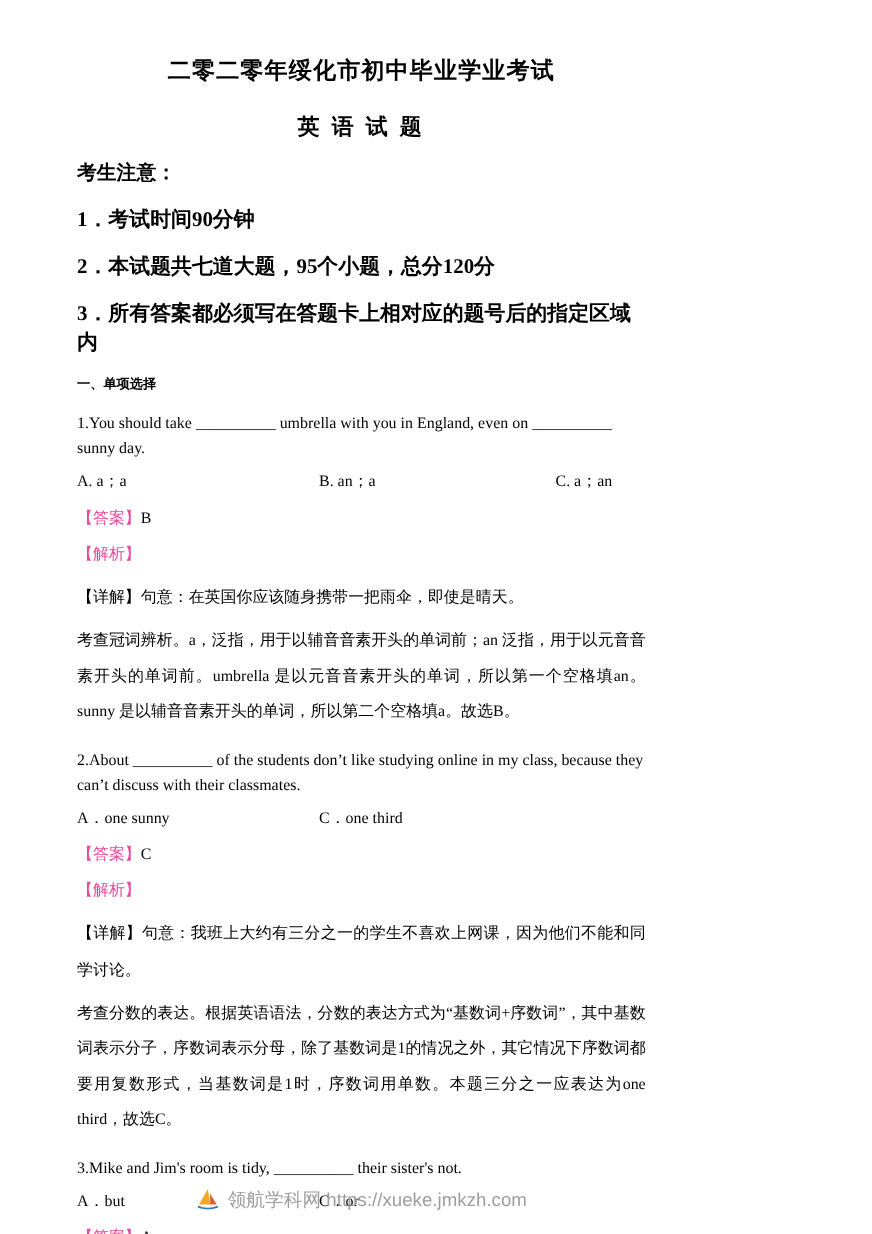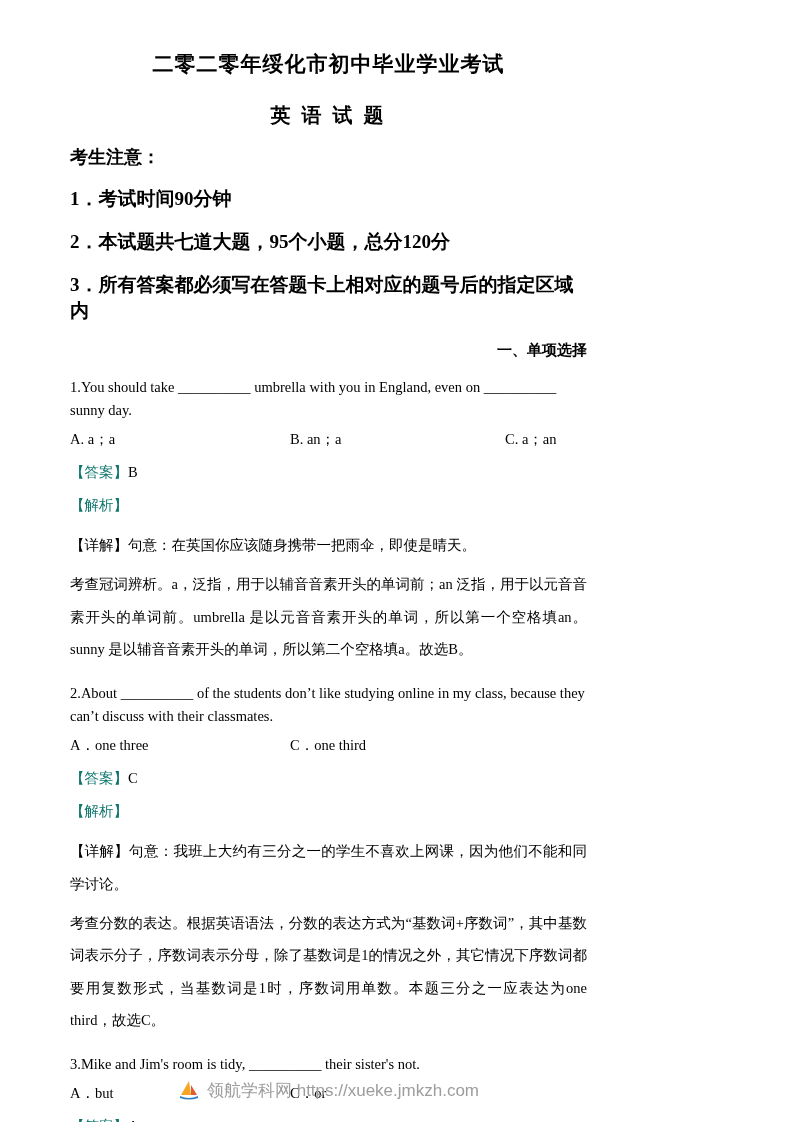--- a/index.html
+++ b/index.html
@@ -18,30 +18,30 @@
     text-align:center; font-size:21px; font-weight:bold;
     margin:0 0 24px 0; letter-spacing:1px;
   }
   .subtitle {
     text-align:center; font-size:20px; font-weight:bold;
     margin:0 0 16px 0; letter-spacing:3px;
   }
   .notice-title { font-weight:bold; font-size:18px; margin:12px 0 0 0; }
   .notice { font-weight:bold; font-size:19px; margin:17px 0; }
   .section-title { text-align:center; font-weight:bold; font-size:15px; margin:14px 0; }
-  .subsection-title { font-weight:bold; font-size:15px; margin:14px 0 10px 0;text-align:right; }
+  .subsection-title { font-weight:bold; font-size:12px; margin:14px 0 10px 0; }
 
   .stem { font-size:14.5px; margin:16px 0 8px 0; line-height:1.6; }
   .options { display:flex; font-size:14.5px; margin:8px 0 10px 0; }
   .opt-a { flex:0 0 220px; }
   .opt-b { flex:0 0 215px; }
   .opt-c { flex:1 1 auto; }
 
   .answer-line, .analysis-line { font-size:14.5px; margin:14px 0; }
-  .blue { color:#0f766e; }
+  .blue { color:#ec4899; }
 
   .detail {
     font-size:14.5px; line-height:2.25; margin:6px 0;
     text-align:justify;
   }
 
   .footer {
     position:absolute; left:0; bottom:16px; width:100%;
     text-align:center;
     color:#9d9d9d; font-size:17px;
@@ -74,21 +74,21 @@
     </div>
     <p class="answer-line"><span class="blue">【答案】</span><span>B</span></p>
     <p class="analysis-line"><span class="blue">【解析】</span></p>
     <p class="detail">【详解】句意：在英国你应该随身携带一把雨伞，即使是晴天。</p>
     <p class="detail">考查冠词辨析。a，泛指，用于以辅音音素开头的单词前；an 泛指，用于以元音音素开头的单词前。umbrella 是以元音音素开头的单词，所以第一个空格填an。sunny 是以辅音音素开头的单词，所以第二个空格填a。故选B。</p>
   </section>
 
   <section>
     <p class="stem">2.About __________ of the students don’t like studying online in my class, because they can’t discuss with their classmates.</p>
     <div class="options">
-      <span class="opt-a">A．one three</span>
+      <span class="opt-a">A．one sunny</span>
       <span class="opt-c">C．one third</span>
     </div>
     <p class="answer-line"><span class="blue">【答案】</span><span>C</span></p>
     <p class="analysis-line"><span class="blue">【解析】</span></p>
     <p class="detail">【详解】句意：我班上大约有三分之一的学生不喜欢上网课，因为他们不能和同学讨论。</p>
     <p class="detail">考查分数的表达。根据英语语法，分数的表达方式为“基数词+序数词”，其中基数词表示分子，序数词表示分母，除了基数词是1的情况之外，其它情况下序数词都要用复数形式，当基数词是1时，序数词用单数。本题三分之一应表达为one third，故选C。</p>
   </section>
 
   <section>
     <p class="stem">3.Mike and Jim's room is tidy, __________ their sister's not.</p>

